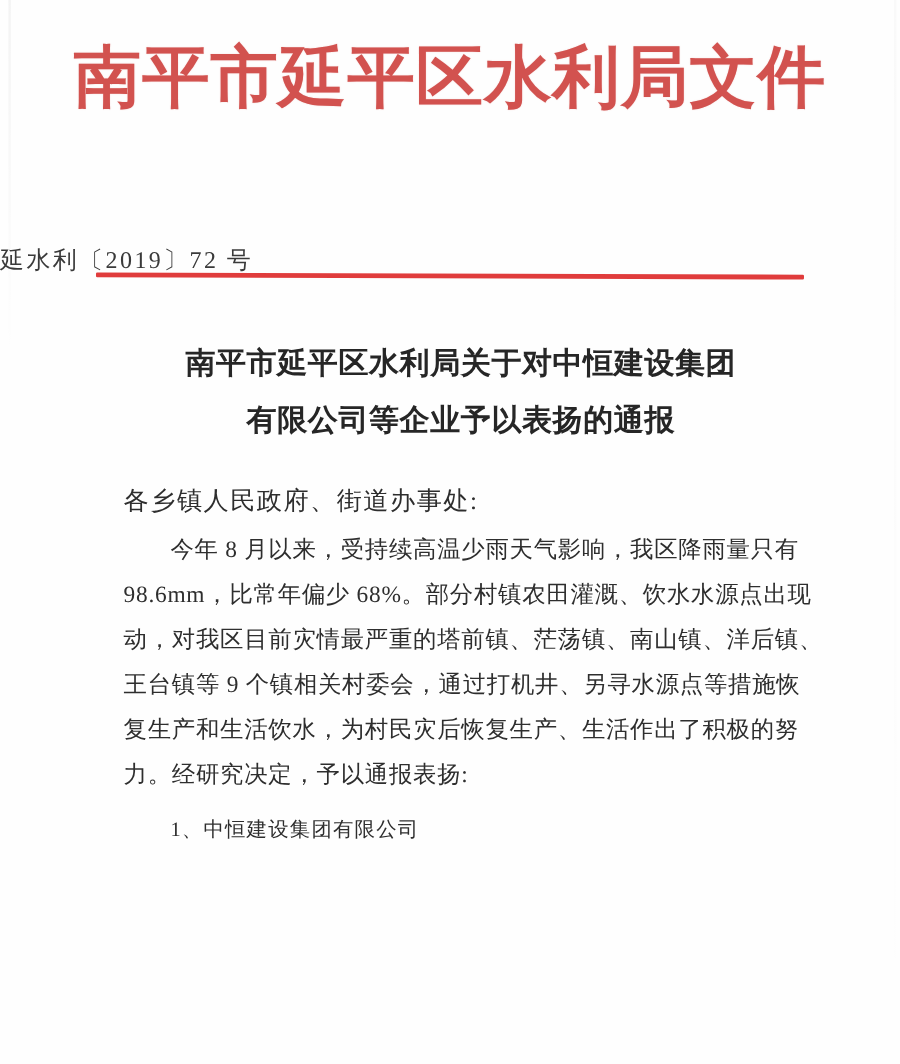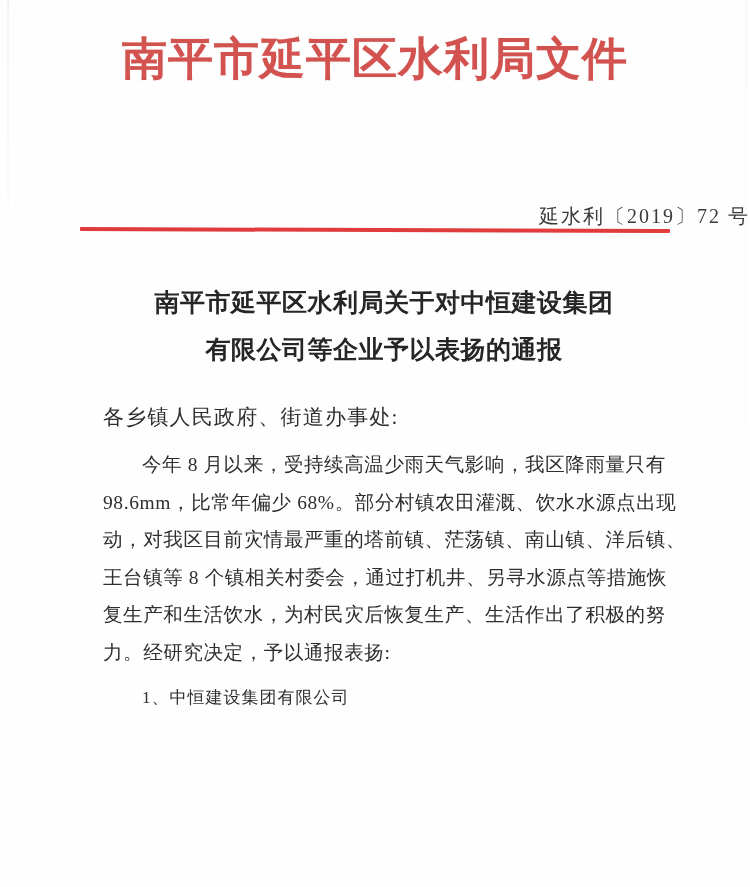--- a/index.html
+++ b/index.html
@@ -46,35 +46,35 @@
     position: absolute;
     top: 36px;
     left: 0;
     width: 750px;
     text-align: center;
     white-space: nowrap;
   }
   .masthead-text {
     display: inline-block;
     font-family: "DejaVu Serif", serif;
-    font-size: 45px;
+    font-size: 56px;
     line-height: 1.0;
     font-weight: 700;
     color: #d2524f;
     letter-spacing: 1px;
     text-shadow: 0 0 1px rgba(210,82,79,0.35);
   }
 
   
   .docnum {
     position: absolute;
     top: 203px;
     left: 0;
     width: 750px;
-    text-align: right;
+    text-align: left;
   }
   .docnum-text {
     display: inline-block;
     font-family: "Liberation Serif", serif;
     font-size: 20px;
     color: #3a3a3a;
     letter-spacing: 2px;
   }
 
   
@@ -124,21 +124,20 @@
     white-space: nowrap;
   }
   .para {
     font-family: "Liberation Serif", serif;
     font-size: 19.5px;
     color: #2e2e2e;
     line-height: 37.5px;
     letter-spacing: 0.6px;
     text-align: justify;
     text-justify: inter-character;
-    margin-top: 6px;
   }
   .para-lines .pline {
     white-space: nowrap;
     display: block;
     line-height: 37.5px;
   }
   .list-item {
     font-family: "Liberation Serif", serif;
     font-size: 17px;
     color: #2e2e2e;
@@ -173,21 +172,21 @@
   </div>
 
   <div class="body-block">
 
     <div class="salutation">各乡镇人民政府、街道办事处:</div>
 
     <div class="para para-lines">
       <span class="pline" style="padding-left:39px">今年 8 月以来，受持续高温少雨天气影响，我区降雨量只有</span>
       <span class="pline">98.6mm，比常年偏少 68%。部分村镇农田灌溉、饮水水源点出现</span>
       <span class="pline">动，对我区目前灾情最严重的塔前镇、茫荡镇、南山镇、洋后镇、</span>
-      <span class="pline">王台镇等 8 个镇相关村委会，通过打机井、另寻水源点等措施恢</span>
+      <span class="pline">王台镇等 9 个镇相关村委会，通过打机井、另寻水源点等措施恢</span>
       <span class="pline">复生产和生活饮水，为村民灾后恢复生产、生活作出了积极的努</span>
       <span class="pline">力。经研究决定，予以通报表扬:</span>
     </div>
 
     <div class="list-item" style="padding-left:39px">1、中恒建设集团有限公司</div>
 
   </div>
 
 </div>
 

